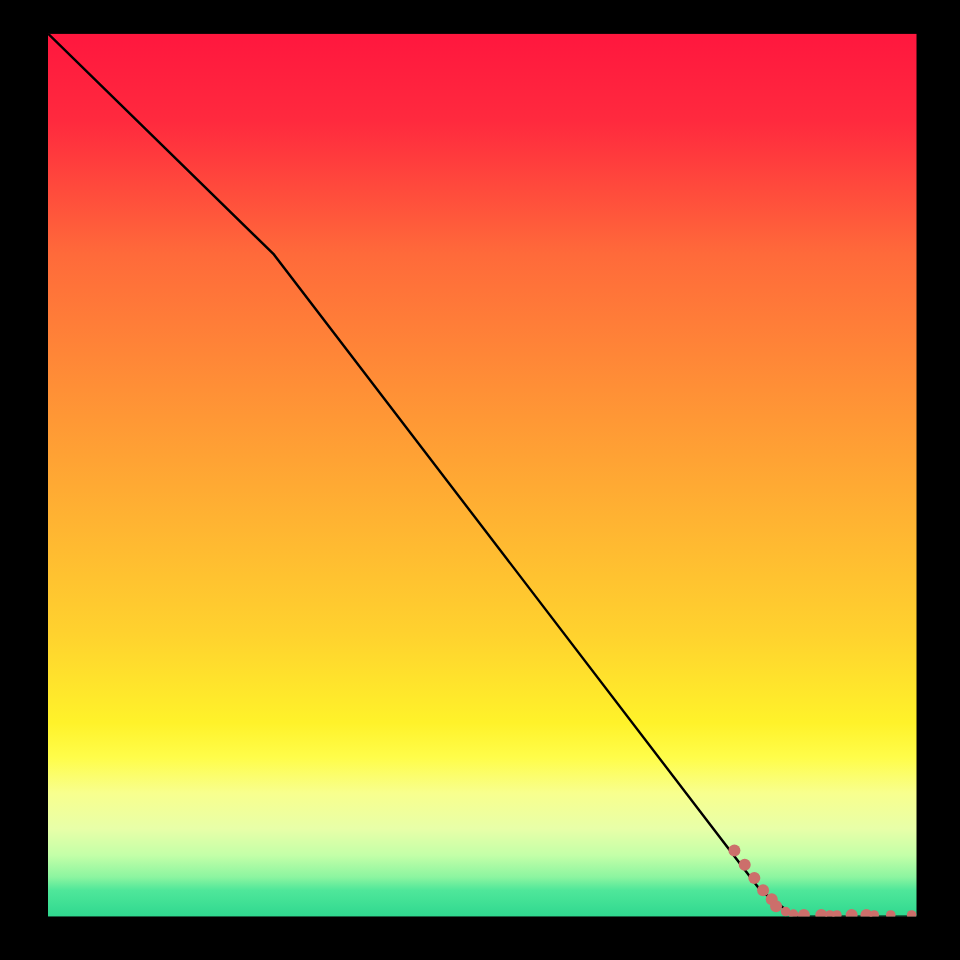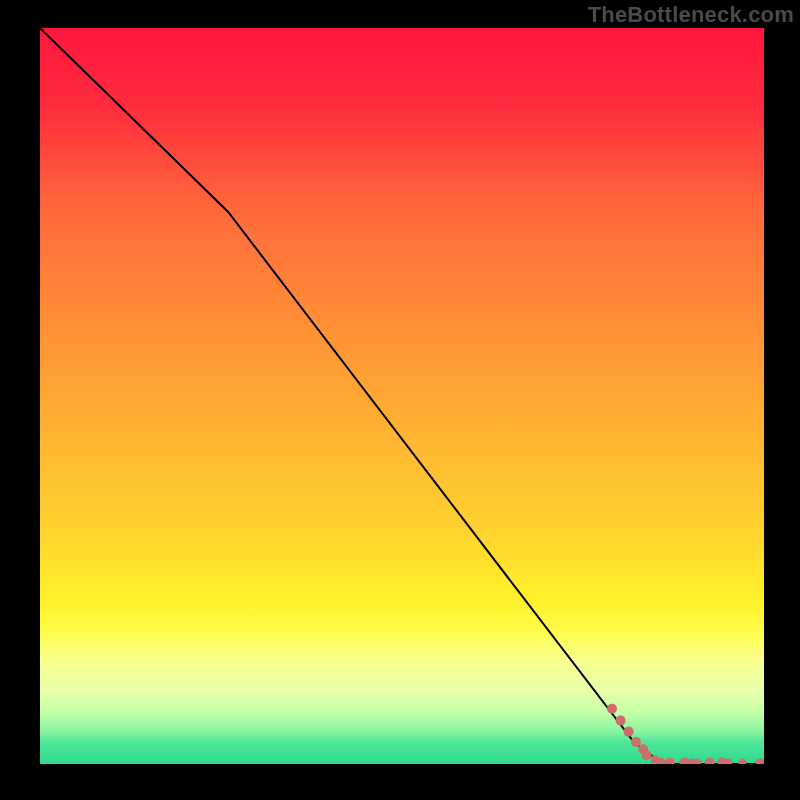--- a/index.html
+++ b/index.html
@@ -46,21 +46,20 @@
     left: 0; top: 0;
     width: 724px;
     height: 736px;
     pointer-events: none;
   }
 </style>
 </head>
 <body>
 <div class="outer">
 
-  <div class="watermark">TheBottleneck.com</div>
 
   <div class="plot">
     <svg class="bg" viewBox="0 0 724 736" preserveAspectRatio="none">
       <defs>
         <linearGradient id="grad" x1="0" y1="0" x2="0" y2="1">
           <stop id="g0" offset="0%" stop-color="#ff173e"></stop>
           <stop id="g1" offset="10%" stop-color="#ff2a3e"></stop>
           <stop id="g2" offset="25%" stop-color="#ff6a3a"></stop>
           <stop id="g3" offset="40%" stop-color="#ff8f36"></stop>
           <stop id="g4" offset="55.00000000000001%" stop-color="#ffb332"></stop>

